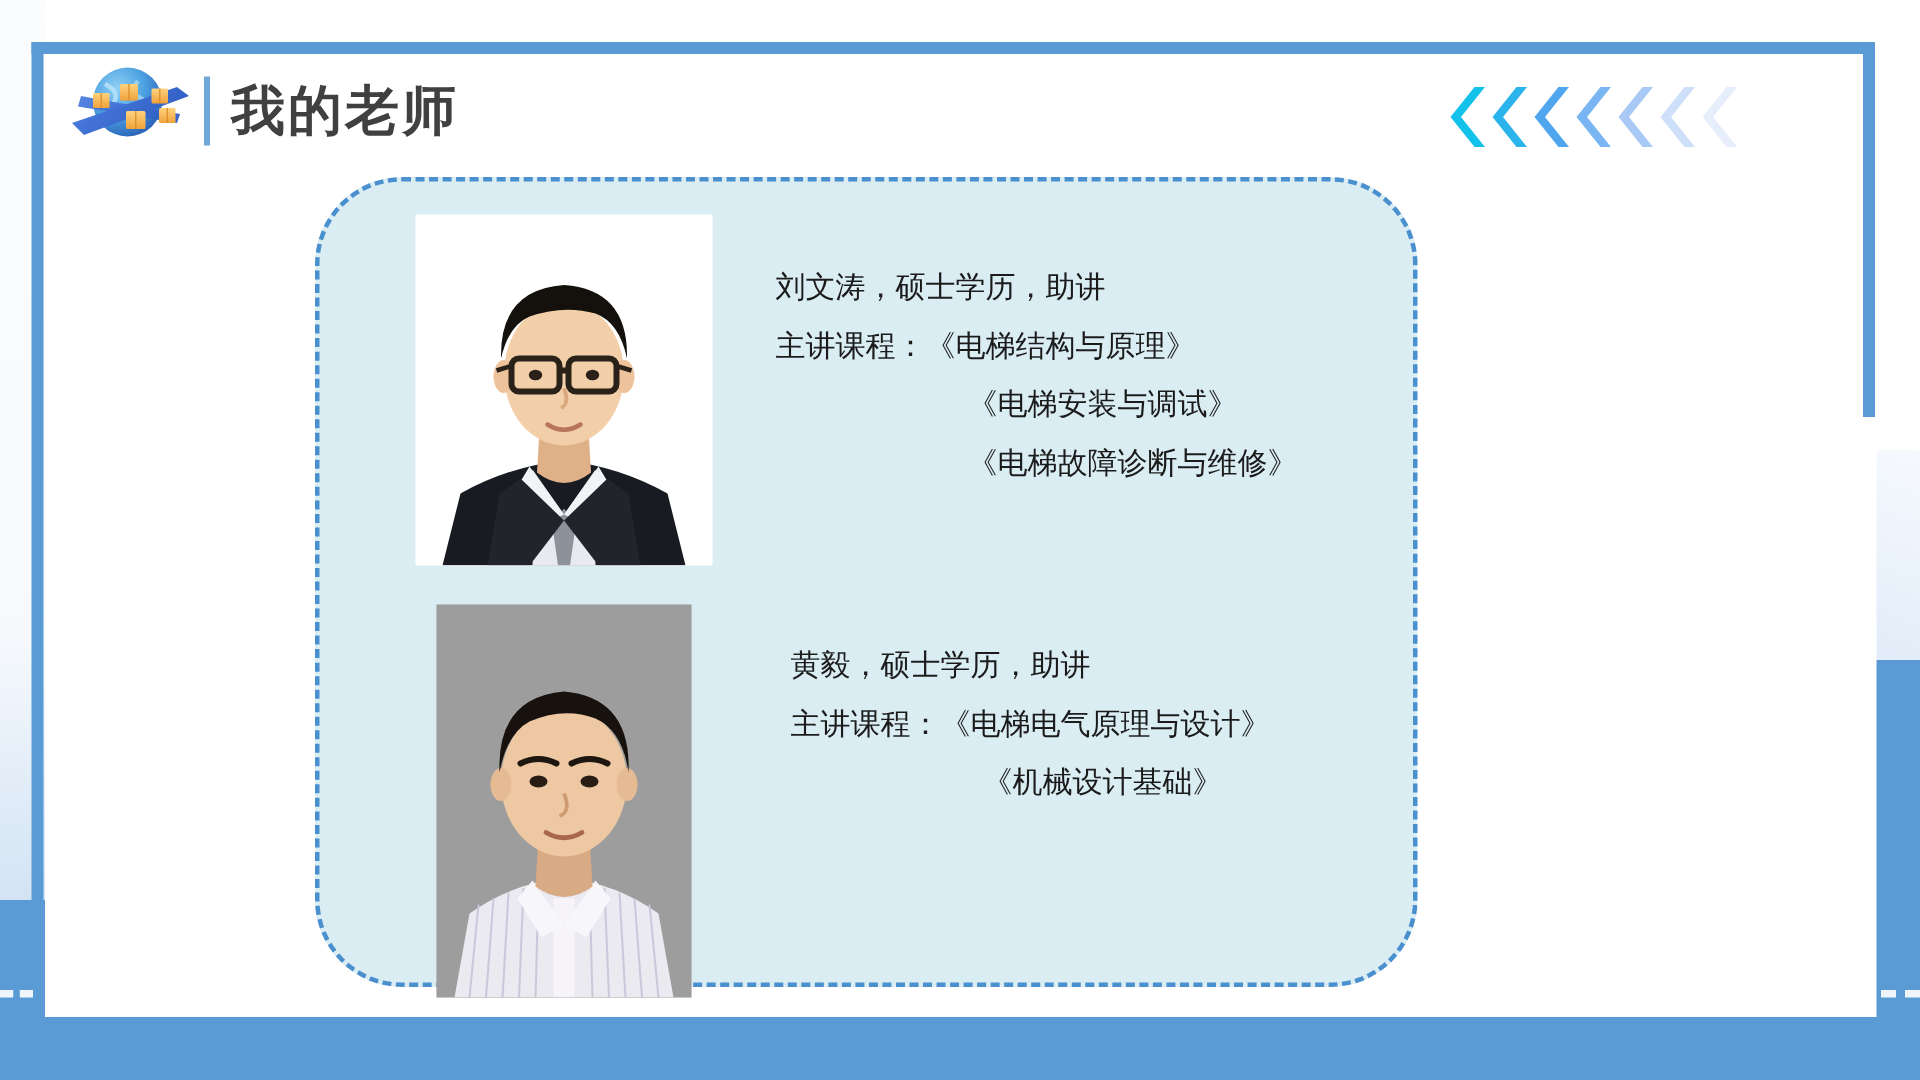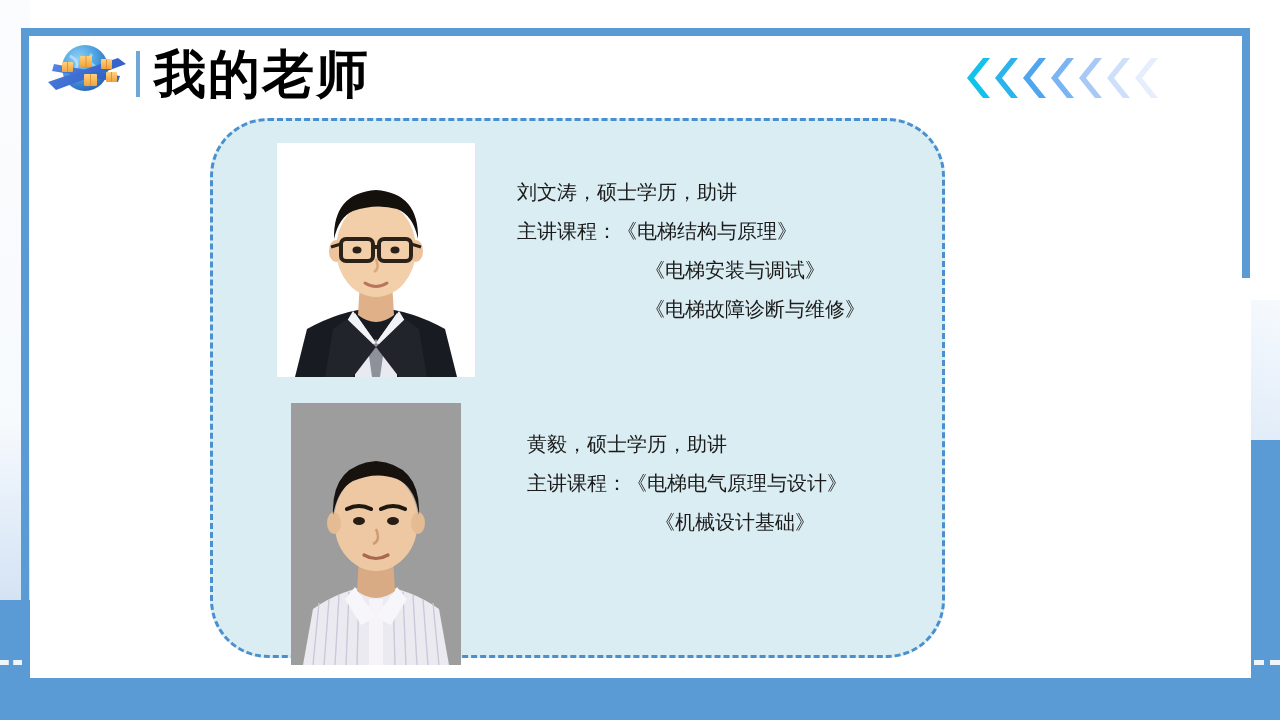--- a/index.html
+++ b/index.html
@@ -129,23 +129,23 @@
     flex: 0 0 auto;
   }
   .title-sep {
     width: 4px;
     height: 46px;
     background: #6fa8d8;
     margin: 0 14px 0 8px;
     flex: 0 0 auto;
   }
   .page-title {
-    font-size: 52px;
+    font-size: 36px;
     font-weight: 700;
-    color: #000000;
+    color: #404040;
     letter-spacing: 2px;
     line-height: 1;
     white-space: nowrap;
   }
 
   
   .chevrons {
     position: absolute;
     right: 120px;
     top: 56px;

